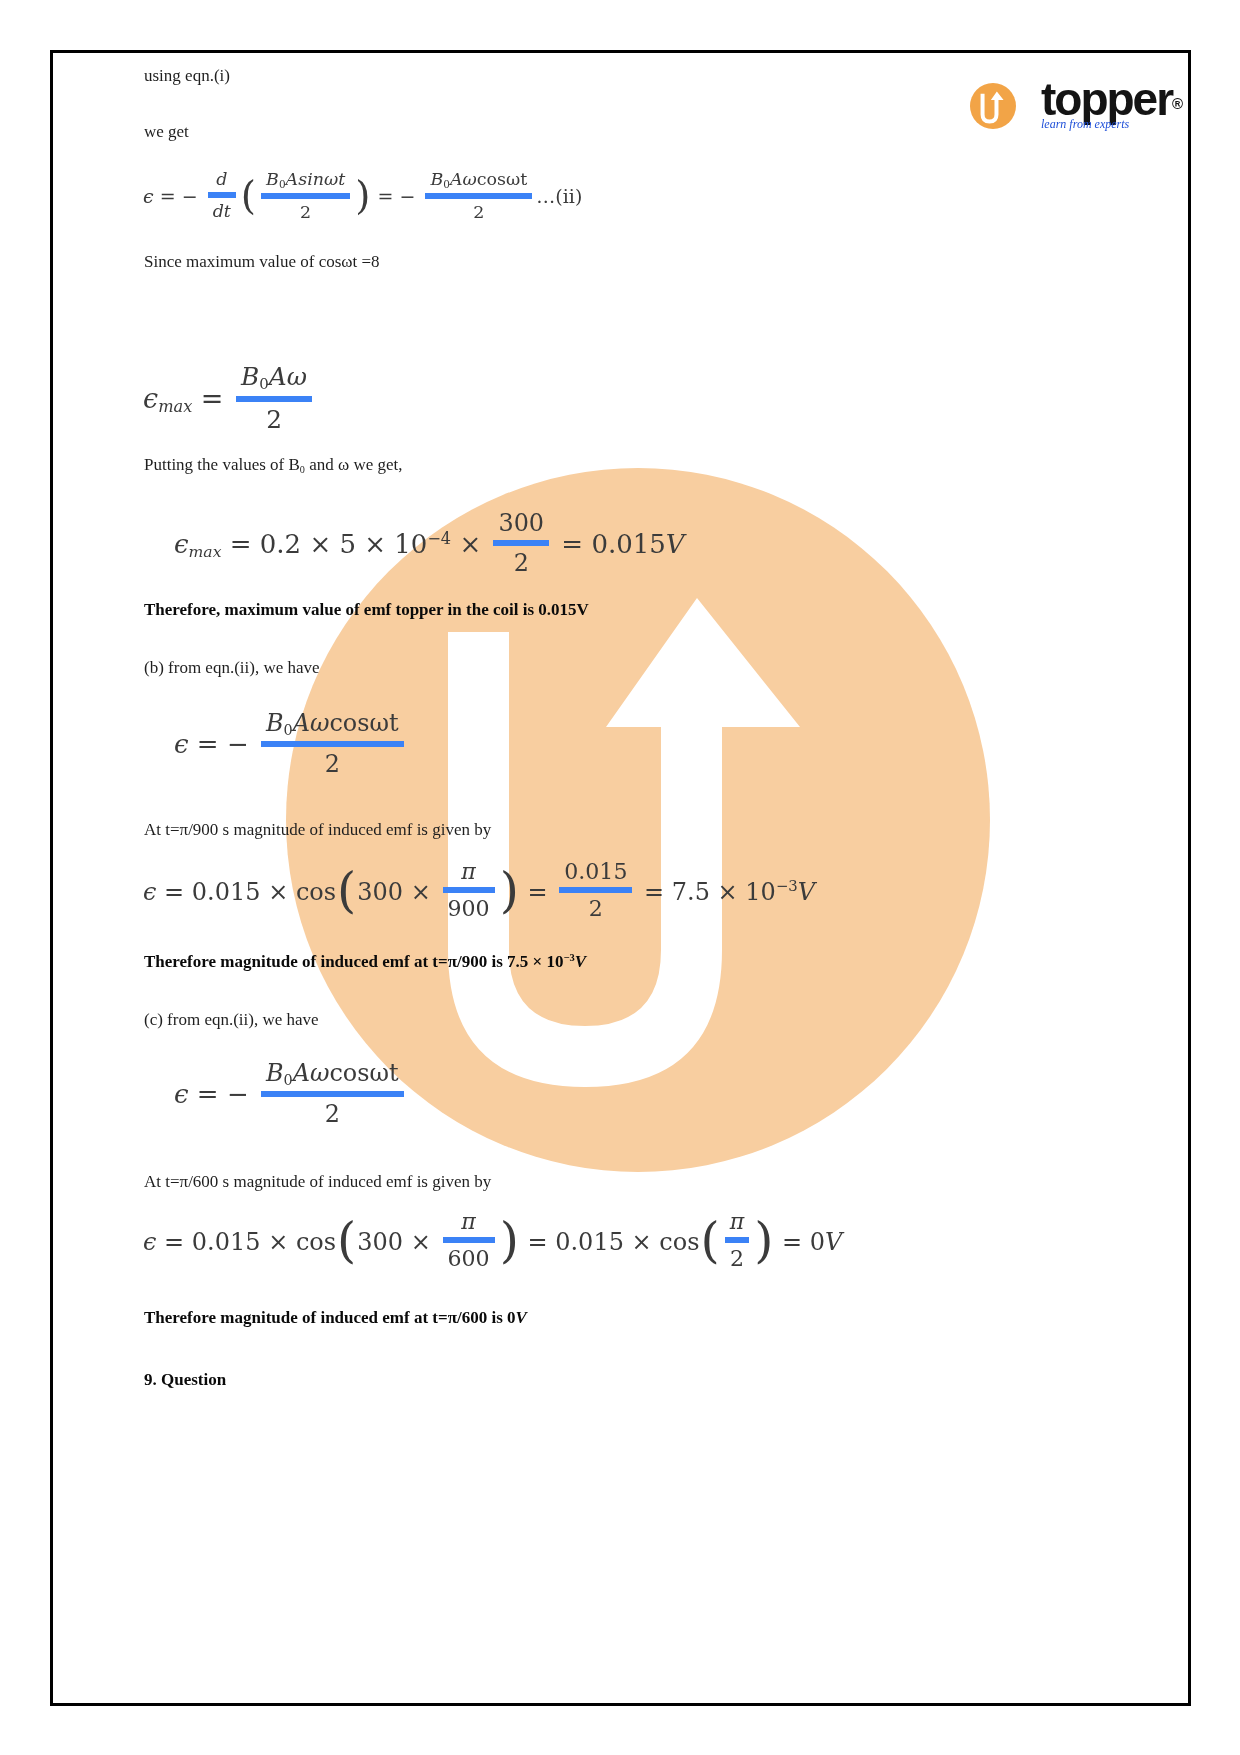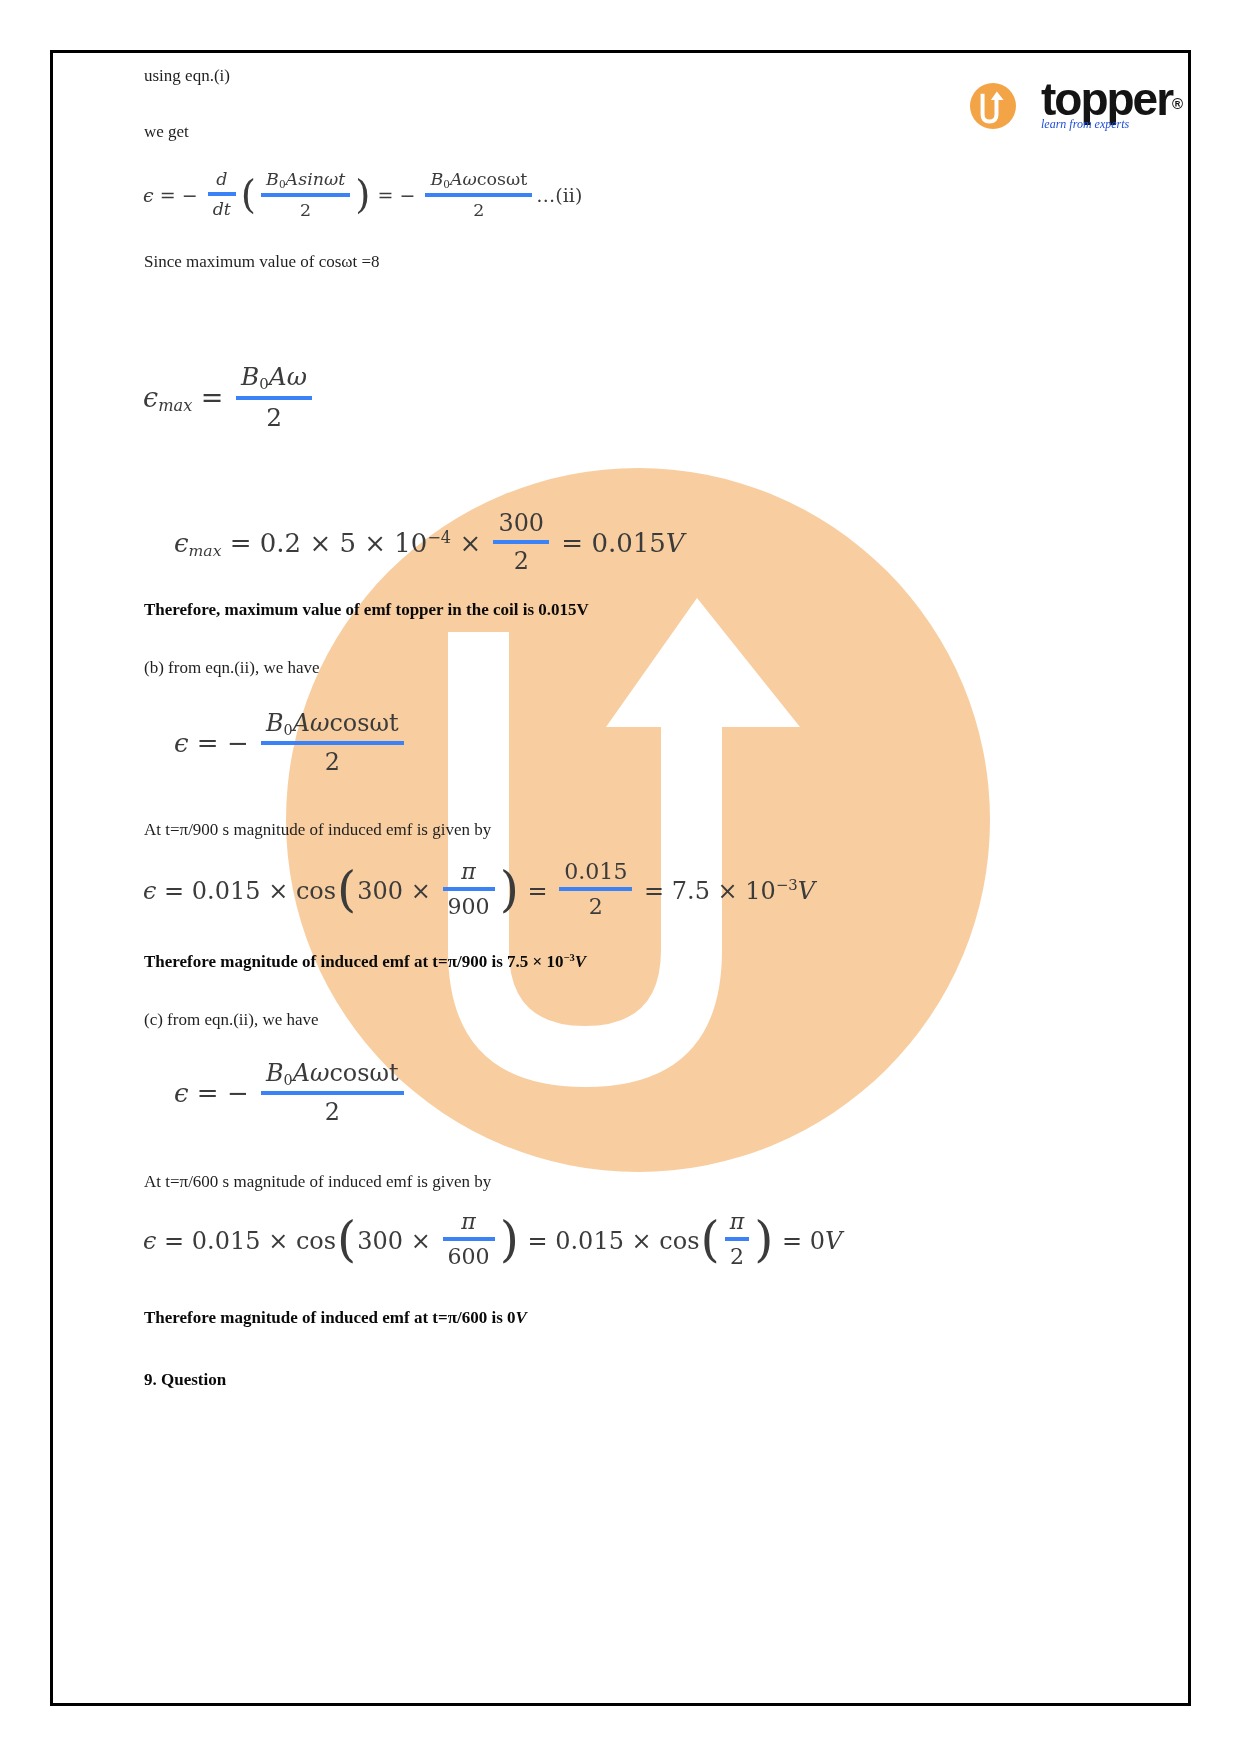--- a/index.html
+++ b/index.html
@@ -18,21 +18,21 @@
   .eq{position:absolute;left:143px;color:#3b3b3b;white-space:nowrap;
       font-family:"DejaVu Serif","DejaVu Sans",serif;}
   .s19{font-size:19px;} .s24{font-size:24px;} .s26{font-size:26px;margin-left:31px;} .s27{font-size:27px;}
   .t{} .i{font-style:italic;}
   .sub{font-size:.6em;vertical-align:-0.25em;}
   .subi{font-size:.6em;vertical-align:-0.25em;font-style:italic;}
   .sup{font-size:.62em;vertical-align:0.55em;}
   .frac{display:inline-block;vertical-align:middle;text-align:center;margin:0 4px;
         transform:translateY(-3px);font-size:.92em;}
   .frac .num{display:block;padding:0 5px 3px;}
-  .frac .den{display:block;border-top:4px solid #3b82f6;padding:3px 5px 0;}
+  .frac .den{display:block;border-top:6px solid #3b82f6;padding:3px 5px 0;}
   .big{font-size:2.05em;font-weight:300;vertical-align:middle;position:relative;top:-3px;
        padding:0 1px;}
 </style>
 </head>
 <body>
 
 <div class="page">
 
   <svg class="bg" viewBox="0 0 1240 1755" aria-hidden="true">
     <g>
@@ -64,20 +64,21 @@
 
   <div class="line" style="top:66px">using eqn.(i)</div>
   <div class="line" style="top:122px">we get</div>
 
   <div class="eq s19" style="top:172px"><span class="i">ϵ</span><span class="t"> = − </span><span class="frac"><span class="num"><span class="i">d</span></span><span class="den"><span class="i">dt</span></span></span><span class="big">(</span><span class="frac"><span class="num"><span class="i">B</span><span class="sub">0</span><span class="i">Asinωt</span></span><span class="den"><span class="t">2</span></span></span><span class="big">)</span><span class="t"> = − </span><span class="frac"><span class="num"><span class="i">B</span><span class="sub">0</span><span class="i">Aω</span><span class="t">cosωt</span></span><span class="den"><span class="t">2</span></span></span><span class="t">…(ii)</span></div>
 
   <div class="line" style="top:252px">Since maximum value of cosωt =8</div>
 
   <div class="eq s27" style="top:365px"><span class="i">ϵ</span><span class="subi">max</span><span class="t"> = </span><span class="frac"><span class="num"><span class="i">B</span><span class="sub">0</span><span class="i">Aω</span></span><span class="den"><span class="t">2</span></span></span></div>
 
+  <div class="line" style="top:455px"><span class="t">Putting the values of B</span><span class="sub">0</span><span class="t"> and ω we get,</span></div>
 
   <div class="eq s26" style="top:512px"><span class="i">ϵ</span><span class="subi">max</span><span class="t"> = 0.2 × 5 × 10</span><span class="sup">−4</span><span class="t"> × </span><span class="frac"><span class="num"><span class="t">300</span></span><span class="den"><span class="t">2</span></span></span><span class="t"> = 0.015</span><span class="i">V</span></div>
 
   <div class="line bold" style="top:600px">Therefore, maximum value of emf topper in the coil is 0.015V</div>
   <div class="line" style="top:658px">(b) from eqn.(ii), we have</div>
 
   <div class="eq s26" style="top:712px"><span class="i">ϵ</span><span class="t"> = − </span><span class="frac"><span class="num"><span class="i">B</span><span class="sub">0</span><span class="i">Aω</span><span class="t">cosωt</span></span><span class="den"><span class="t">2</span></span></span></div>
 
   <div class="line" style="top:820px">At t=π/900 s magnitude of induced emf is given by</div>
 

